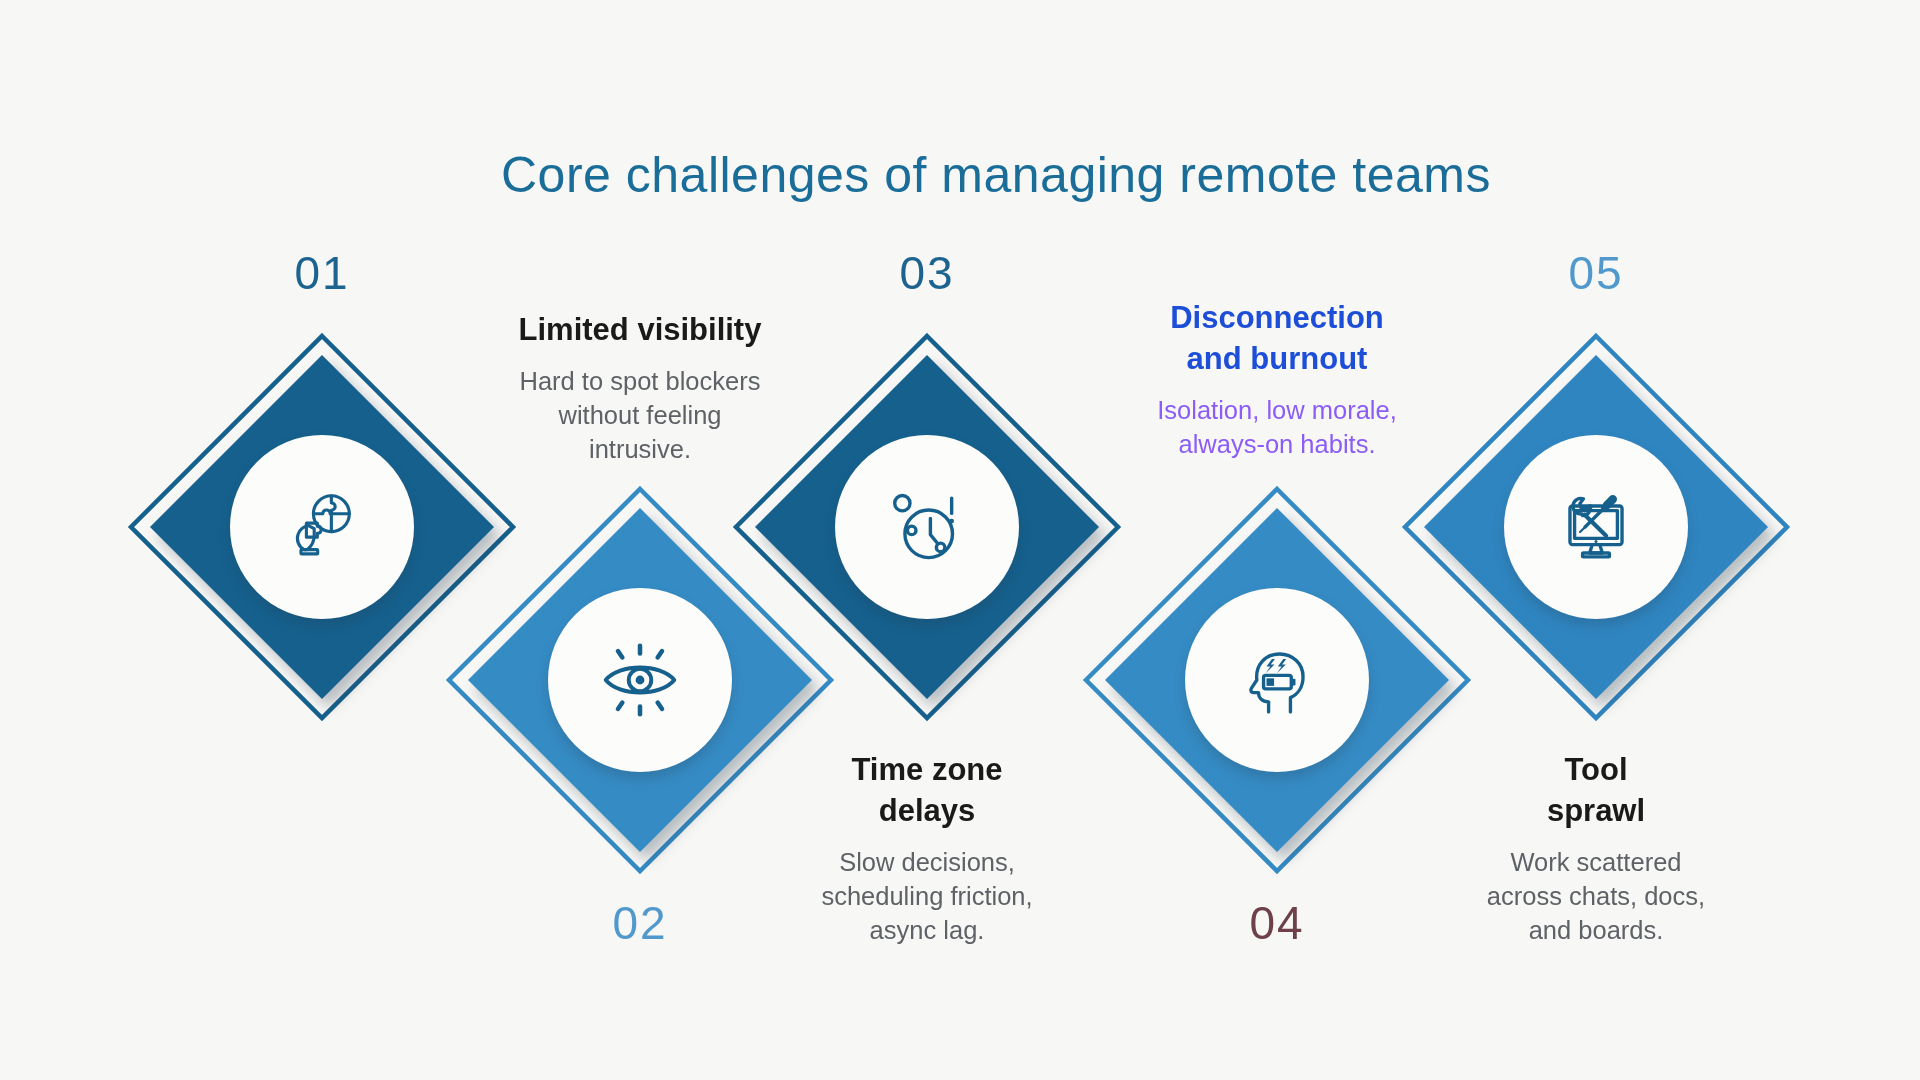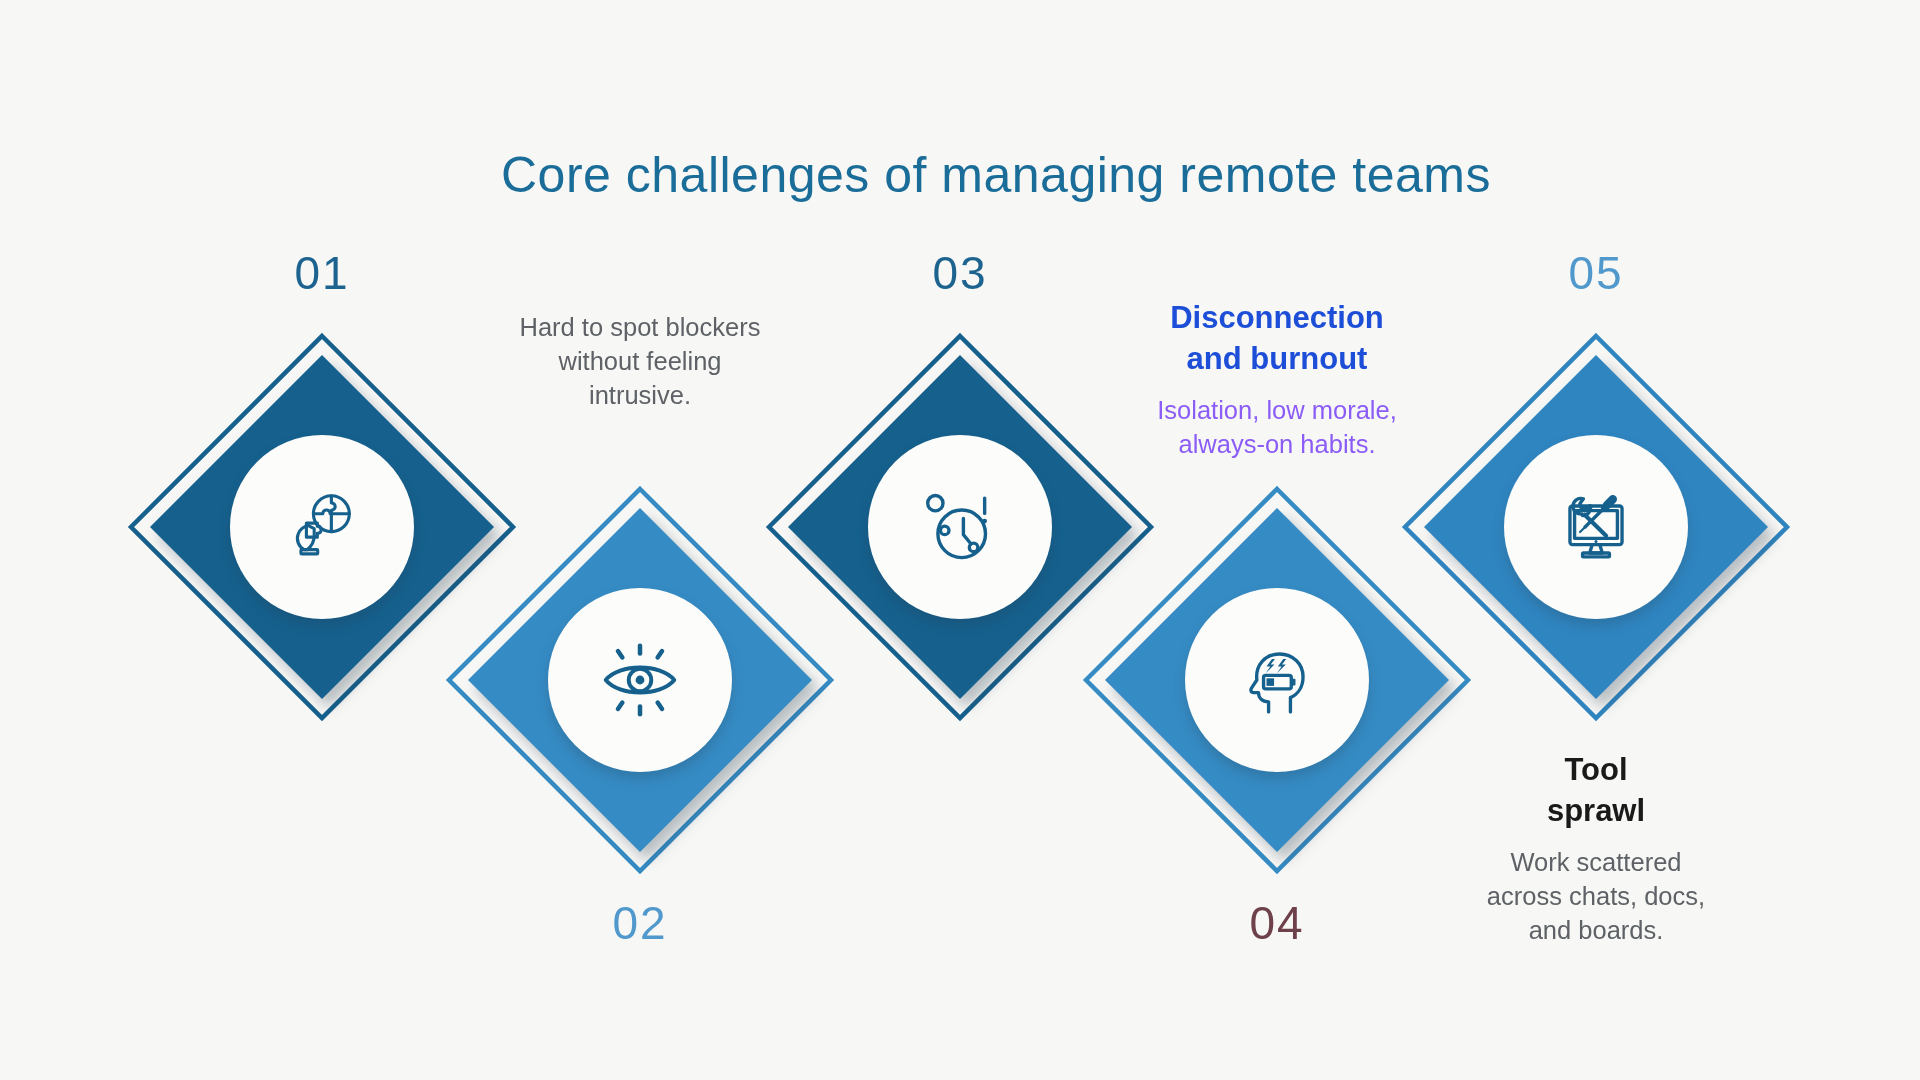--- a/index.html
+++ b/index.html
@@ -67,20 +67,21 @@
           <path d="M30 45 H44 V49 c6.5 -1 6.5 10 0 9 V63 H30 Z"></path>
           <path d="M27 79 C20 75 16.5 66.5 19.5 59 C21.8 53.2 26.5 49.5 32.5 48.2 L40 52 V61.5 C40 68.5 36.2 74.8 31 79 Z"></path>
           <rect x="23" y="79" width="21.5" height="5.5" rx="1"></rect>
         </g>
       </svg>
     </div>
   </div>
 
   <div class="card down" style="left:440px">
     <div class="textblock t310">
+      <h3 style="color: rgb(26, 26, 26);">Limited visibility</h3>
       <p style="color: rgb(94, 98, 102);">Hard to spot blockers
 without feeling
 intrusive.</p>
     </div>
     <div class="diamond">
       <svg viewBox="0 0 400 400">
         <g style="color: rgb(53, 139, 196);">
           <polygon class="d-outline" points="200,9 391,200 200,391 9,200"></polygon>
           <polygon class="d-fill" points="200,28 372,200 200,372 28,200"></polygon>
         </g>
@@ -94,39 +95,46 @@
           <path class="ray" d="M68 27 L72.5 20.5"></path>
           <path class="ray" d="M50 77 V85"></path>
           <path class="ray" d="M32 73 L27.5 79.5"></path>
           <path class="ray" d="M68 73 L72.5 79.5"></path>
         </g>
       </svg>
     </div>
     <div class="num" style="color: rgb(81, 153, 204);">02</div>
   </div>
 
-  <div class="card up" style="left:760px">
+  <div class="card up" style="left:727px">
     <div class="num" style="color: rgb(29, 99, 144);">03</div>
     <div class="diamond">
       <svg viewBox="0 0 400 400">
         <g style="color: rgb(21, 96, 141);">
           <polygon class="d-outline" points="200,9 391,200 200,391 9,200"></polygon>
           <polygon class="d-fill" points="200,28 372,200 200,372 28,200"></polygon>
         </g>
         <circle class="disc" cx="200" cy="200" r="92" style="fill: rgb(252, 252, 250);"></circle>
         <g class="icon" transform="translate(200 200) scale(0.85) translate(-50 -50)" style="color: rgb(21, 96, 141);">
           <circle cx="52" cy="58" r="28"></circle>
           <circle cx="21" cy="22" r="9"></circle>
           <circle cx="32" cy="54" r="5"></circle>
           <path d="M54 40 V59 L63 70"></path>
           <circle cx="66" cy="74" r="5"></circle>
           <path d="M79 16 V34"></path>
           <circle class="filled" cx="79" cy="43" r="2.8"></circle>
         </g>
       </svg>
+    </div>
+    <div class="textblock">
+      <h3 style="color: rgb(26, 26, 26);">Time zone
+delays</h3>
+      <p style="color: rgb(94, 98, 102);">Slow decisions,
+scheduling friction,
+async lag.</p>
     </div>
   </div>
 
   <div class="card down" style="left:1077px">
     <div class="textblock t298">
       <h3 style="color: #1d4ed8;">Disconnection
 and burnout</h3>
       <p style="color: #8b5cf6;">Isolation, low morale,
 always-on habits.</p>
     </div>

